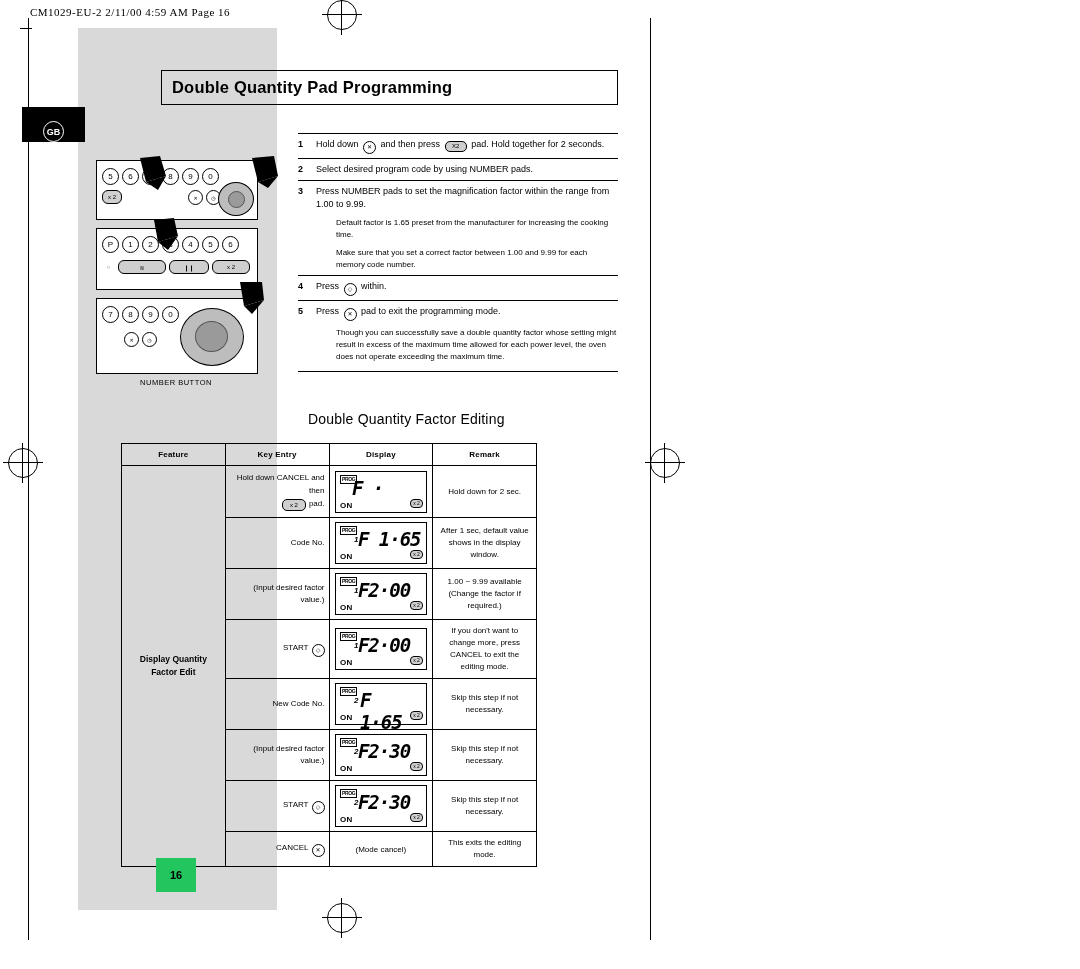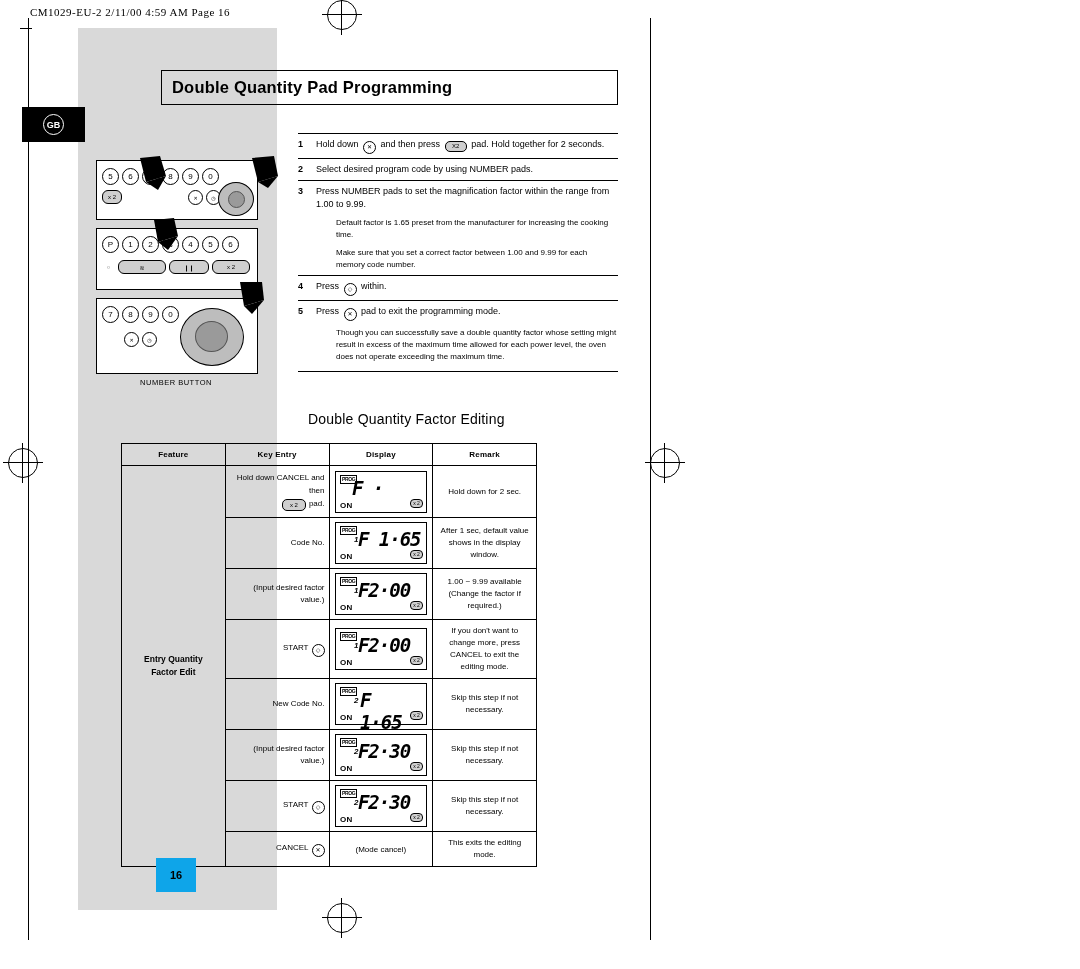--- a/index.html
+++ b/index.html
@@ -25,21 +25,21 @@
     font-family:Liberation Serif, serif;
     font-size:11px;letter-spacing:0.5px;color:#000;white-space:nowrap;
   }
 
   
   .greypanel{position:absolute;left:78px;top:28px;width:199px;height:882px;background:#d9d9d9;}
 
   
   .gb{
     position:absolute;left:22px;top:107px;width:63px;height:35px;background:#000;
-    display:flex;align-items:center;justify-content:center;
+    display:flex;align-items:flex-end;justify-content:center;
   }
   .gb-circle{
     width:19px;height:19px;border-radius:50%;border:1.4px solid #fff;
     color:#fff;font-size:9px;display:flex;align-items:center;justify-content:center;
     font-weight:bold;letter-spacing:0;
   }
 
   
   .titlebox{
     position:absolute;left:161px;top:70px;width:455px;height:33px;
@@ -145,21 +145,21 @@
     vertical-align:-2px;margin-left:3px;
   }
   .keypill{
     display:inline-flex;align-items:center;justify-content:center;
     width:22px;height:10px;border-radius:5px;border:1px solid #000;font-size:6px;
     vertical-align:-1px;margin-right:3px;background:#cfcfcf;
   }
 
   
   .pagenum{
-    position:absolute;left:156px;top:858px;width:40px;height:34px;background:#0ea5e9;
+    position:absolute;left:156px;top:858px;width:40px;height:34px;background:#22c55e;
     display:flex;align-items:center;justify-content:center;font-size:11px;font-weight:bold;
   }
 </style>
 </head>
 <body>
 
 <div class="page">
 
   <div class="crop-v" style="left:28px;top:18px;height:922px;"></div>
   <div class="crop-v" style="left:650px;top:18px;height:922px;"></div>
@@ -324,21 +324,21 @@
       <tr>
         <th>Feature</th>
         <th>Key Entry</th>
         <th>Display</th>
         <th>Remark</th>
       </tr>
     </thead>
     <tbody>
       <tr>
         <td class="c-feature" rowspan="8">
-          <span>Entry Quantity</span><br>
+          <span>Display Quantity</span><br>
           <span>Factor Edit</span>
         </td>
         <td class="c-key">
           <span>Hold down CANCEL and then</span><br>
           <span class="keypill">x 2</span><span>pad.</span>
         </td>
         <td class="c-disp">
           <div class="lcd">
             <div class="prog">PROG</div>
             <div class="val">F  ·</div>

